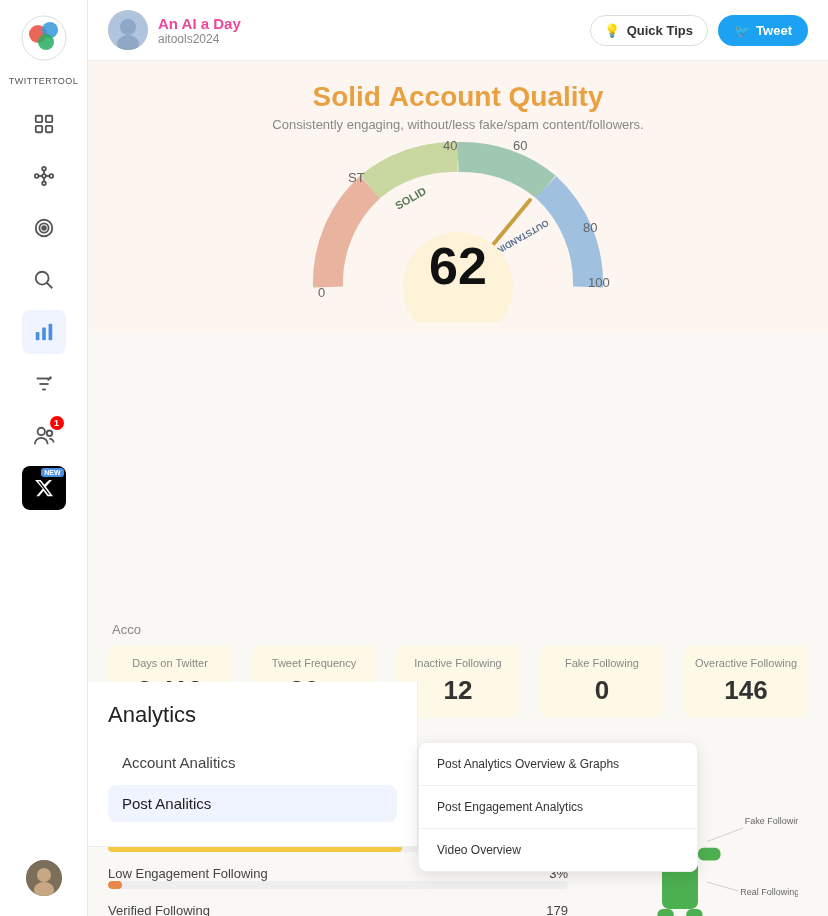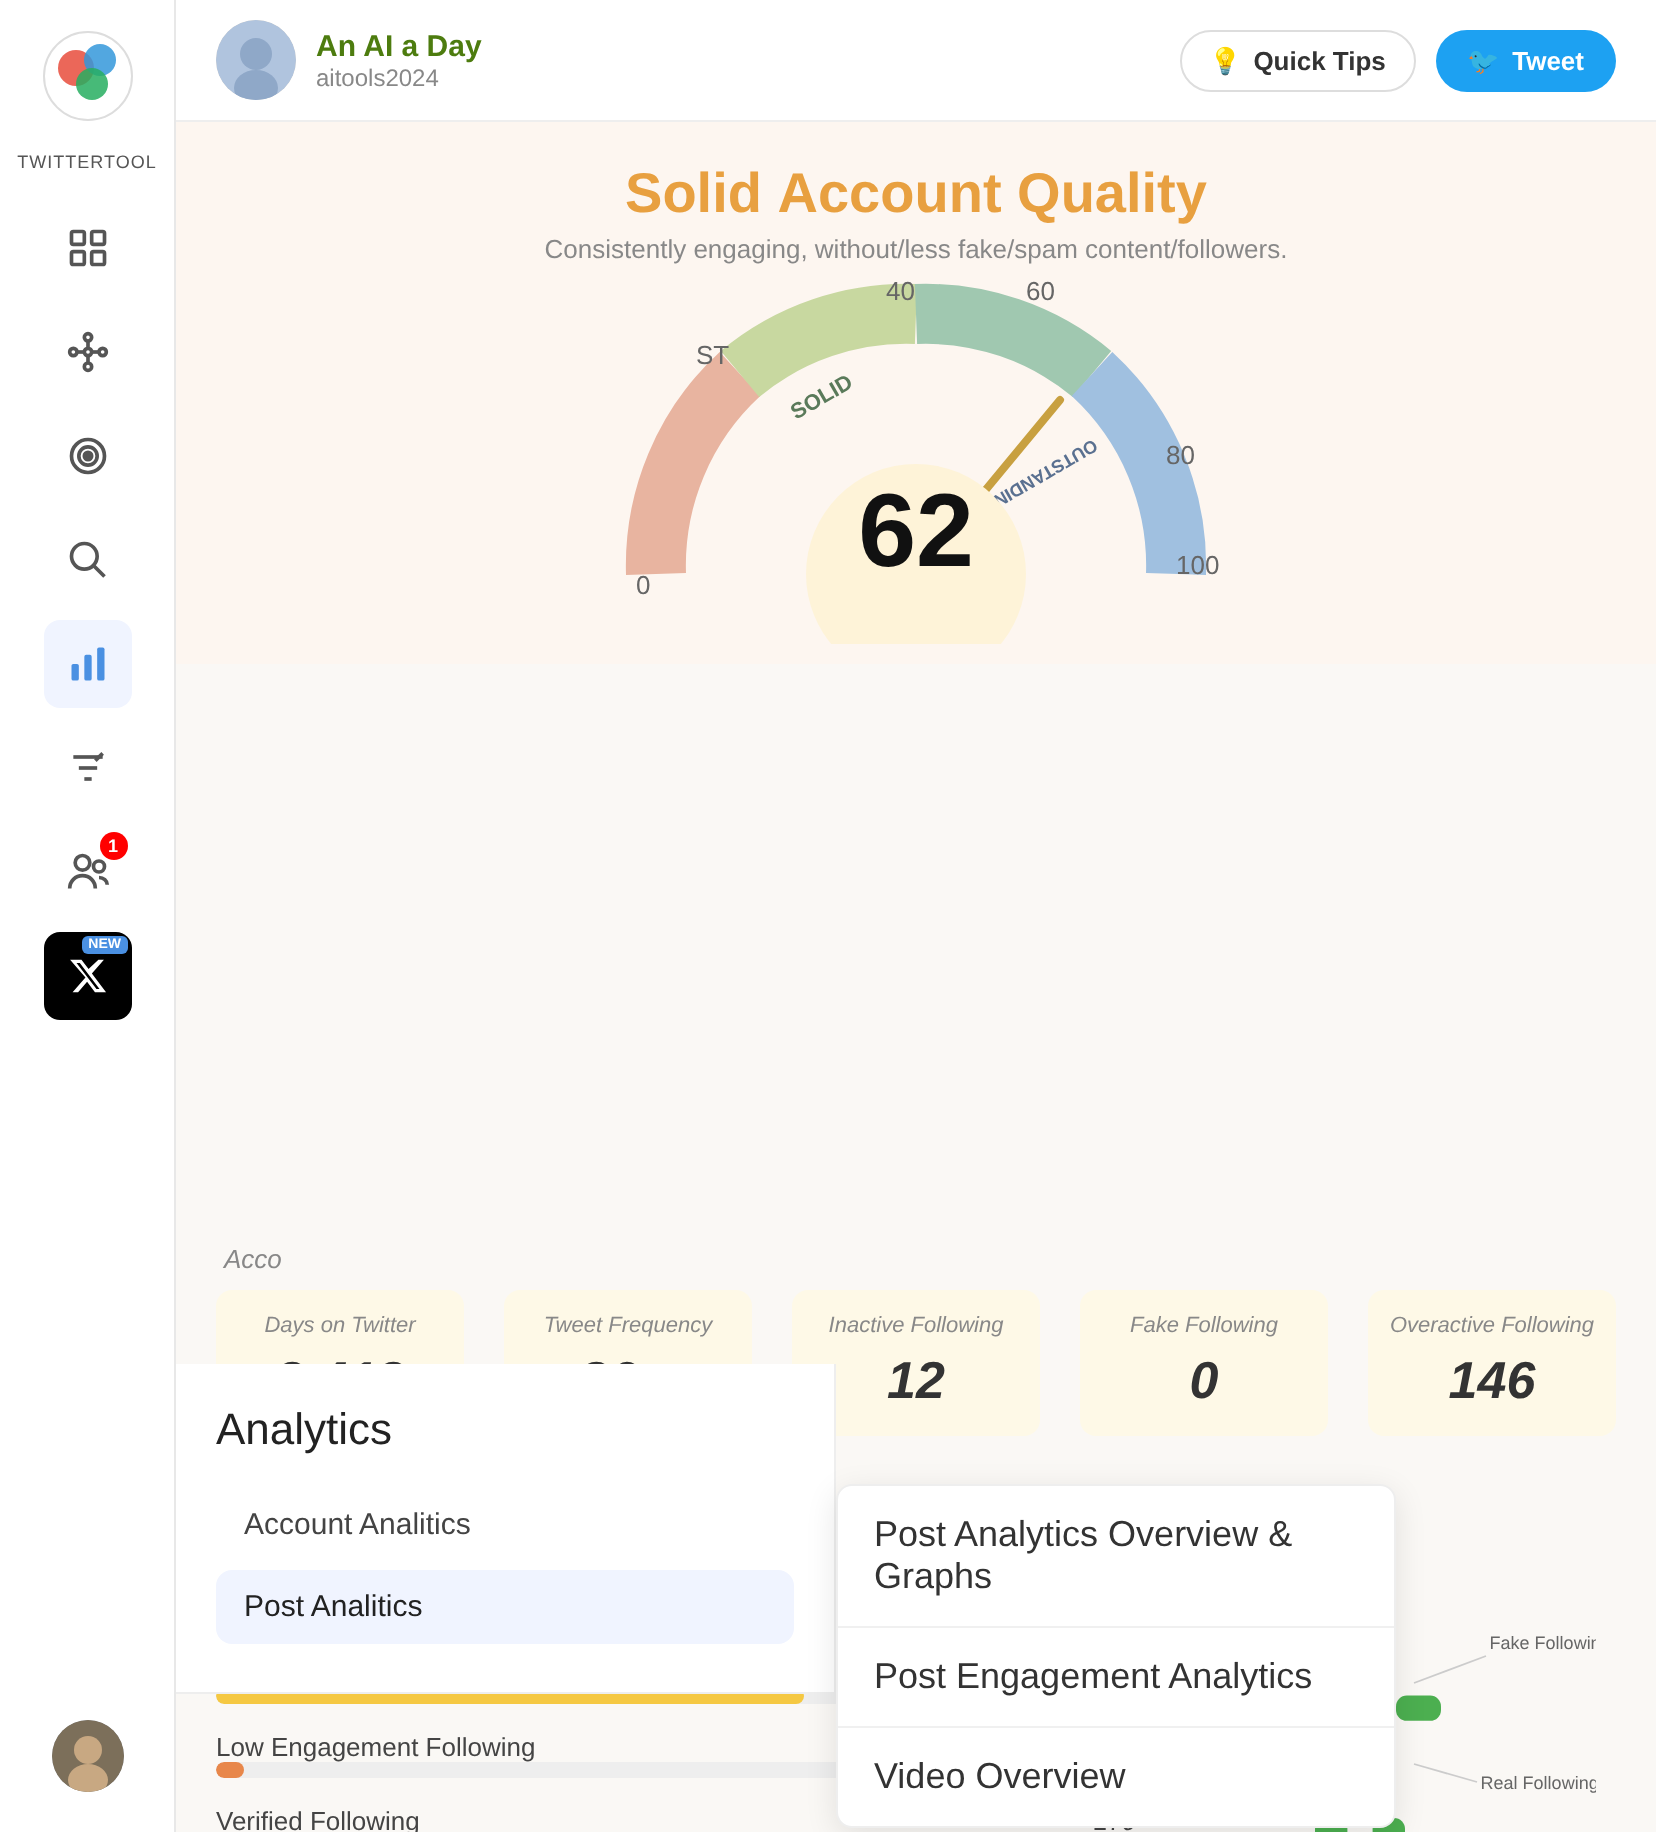--- a/index.html
+++ b/index.html
@@ -118,21 +118,21 @@
       justify-content: space-between;
       border-bottom: 1px solid #eee;
     }
     .header-user { display: flex; align-items: center; gap: 10px; }
     .header-avatar {
       width: 40px; height: 40px; border-radius: 50%;
       background: #ccc;
       overflow: hidden;
       display: flex; align-items: center; justify-content: center;
     }
-    .header-name { font-weight: 700; font-size: 15px; color: #4d7c0f; }
+    .header-name { font-weight: 700; font-size: 15px; color: #ec4899; }
     .header-handle { font-size: 12px; color: #888; }
     .header-actions { display: flex; gap: 10px; }
     .btn-quick-tips {
       background: #fff;
       border: 1.5px solid #ddd;
       border-radius: 20px;
       padding: 7px 14px;
       font-size: 13px;
       font-weight: 600;
       cursor: pointer;
@@ -222,32 +222,31 @@
       background: #fff;
       border: 1px solid #eee;
       border-radius: 8px;
       box-shadow: 0 4px 16px rgba(0,0,0,0.1);
       width: 280px;
       z-index: 20;
       overflow: hidden;
     }
     .submenu-item {
       padding: 14px 18px;
-      font-size: 18px;
+      font-size: 12px;
       color: #333;
       cursor: pointer;
       border-bottom: 1px solid #f0f0f0;
     }
     .submenu-item:last-child { border-bottom: none; }
 
     
     .stats-section {
       margin-top: 290px;
       padding: 0 20px 16px;
-      font-style: italic;
     }
     .acc-label {
       font-size: 13px;
       color: #888;
       margin-bottom: 8px;
       padding-left: 4px;
     }
     .stats-row {
       display: flex;
       gap: 20px;

